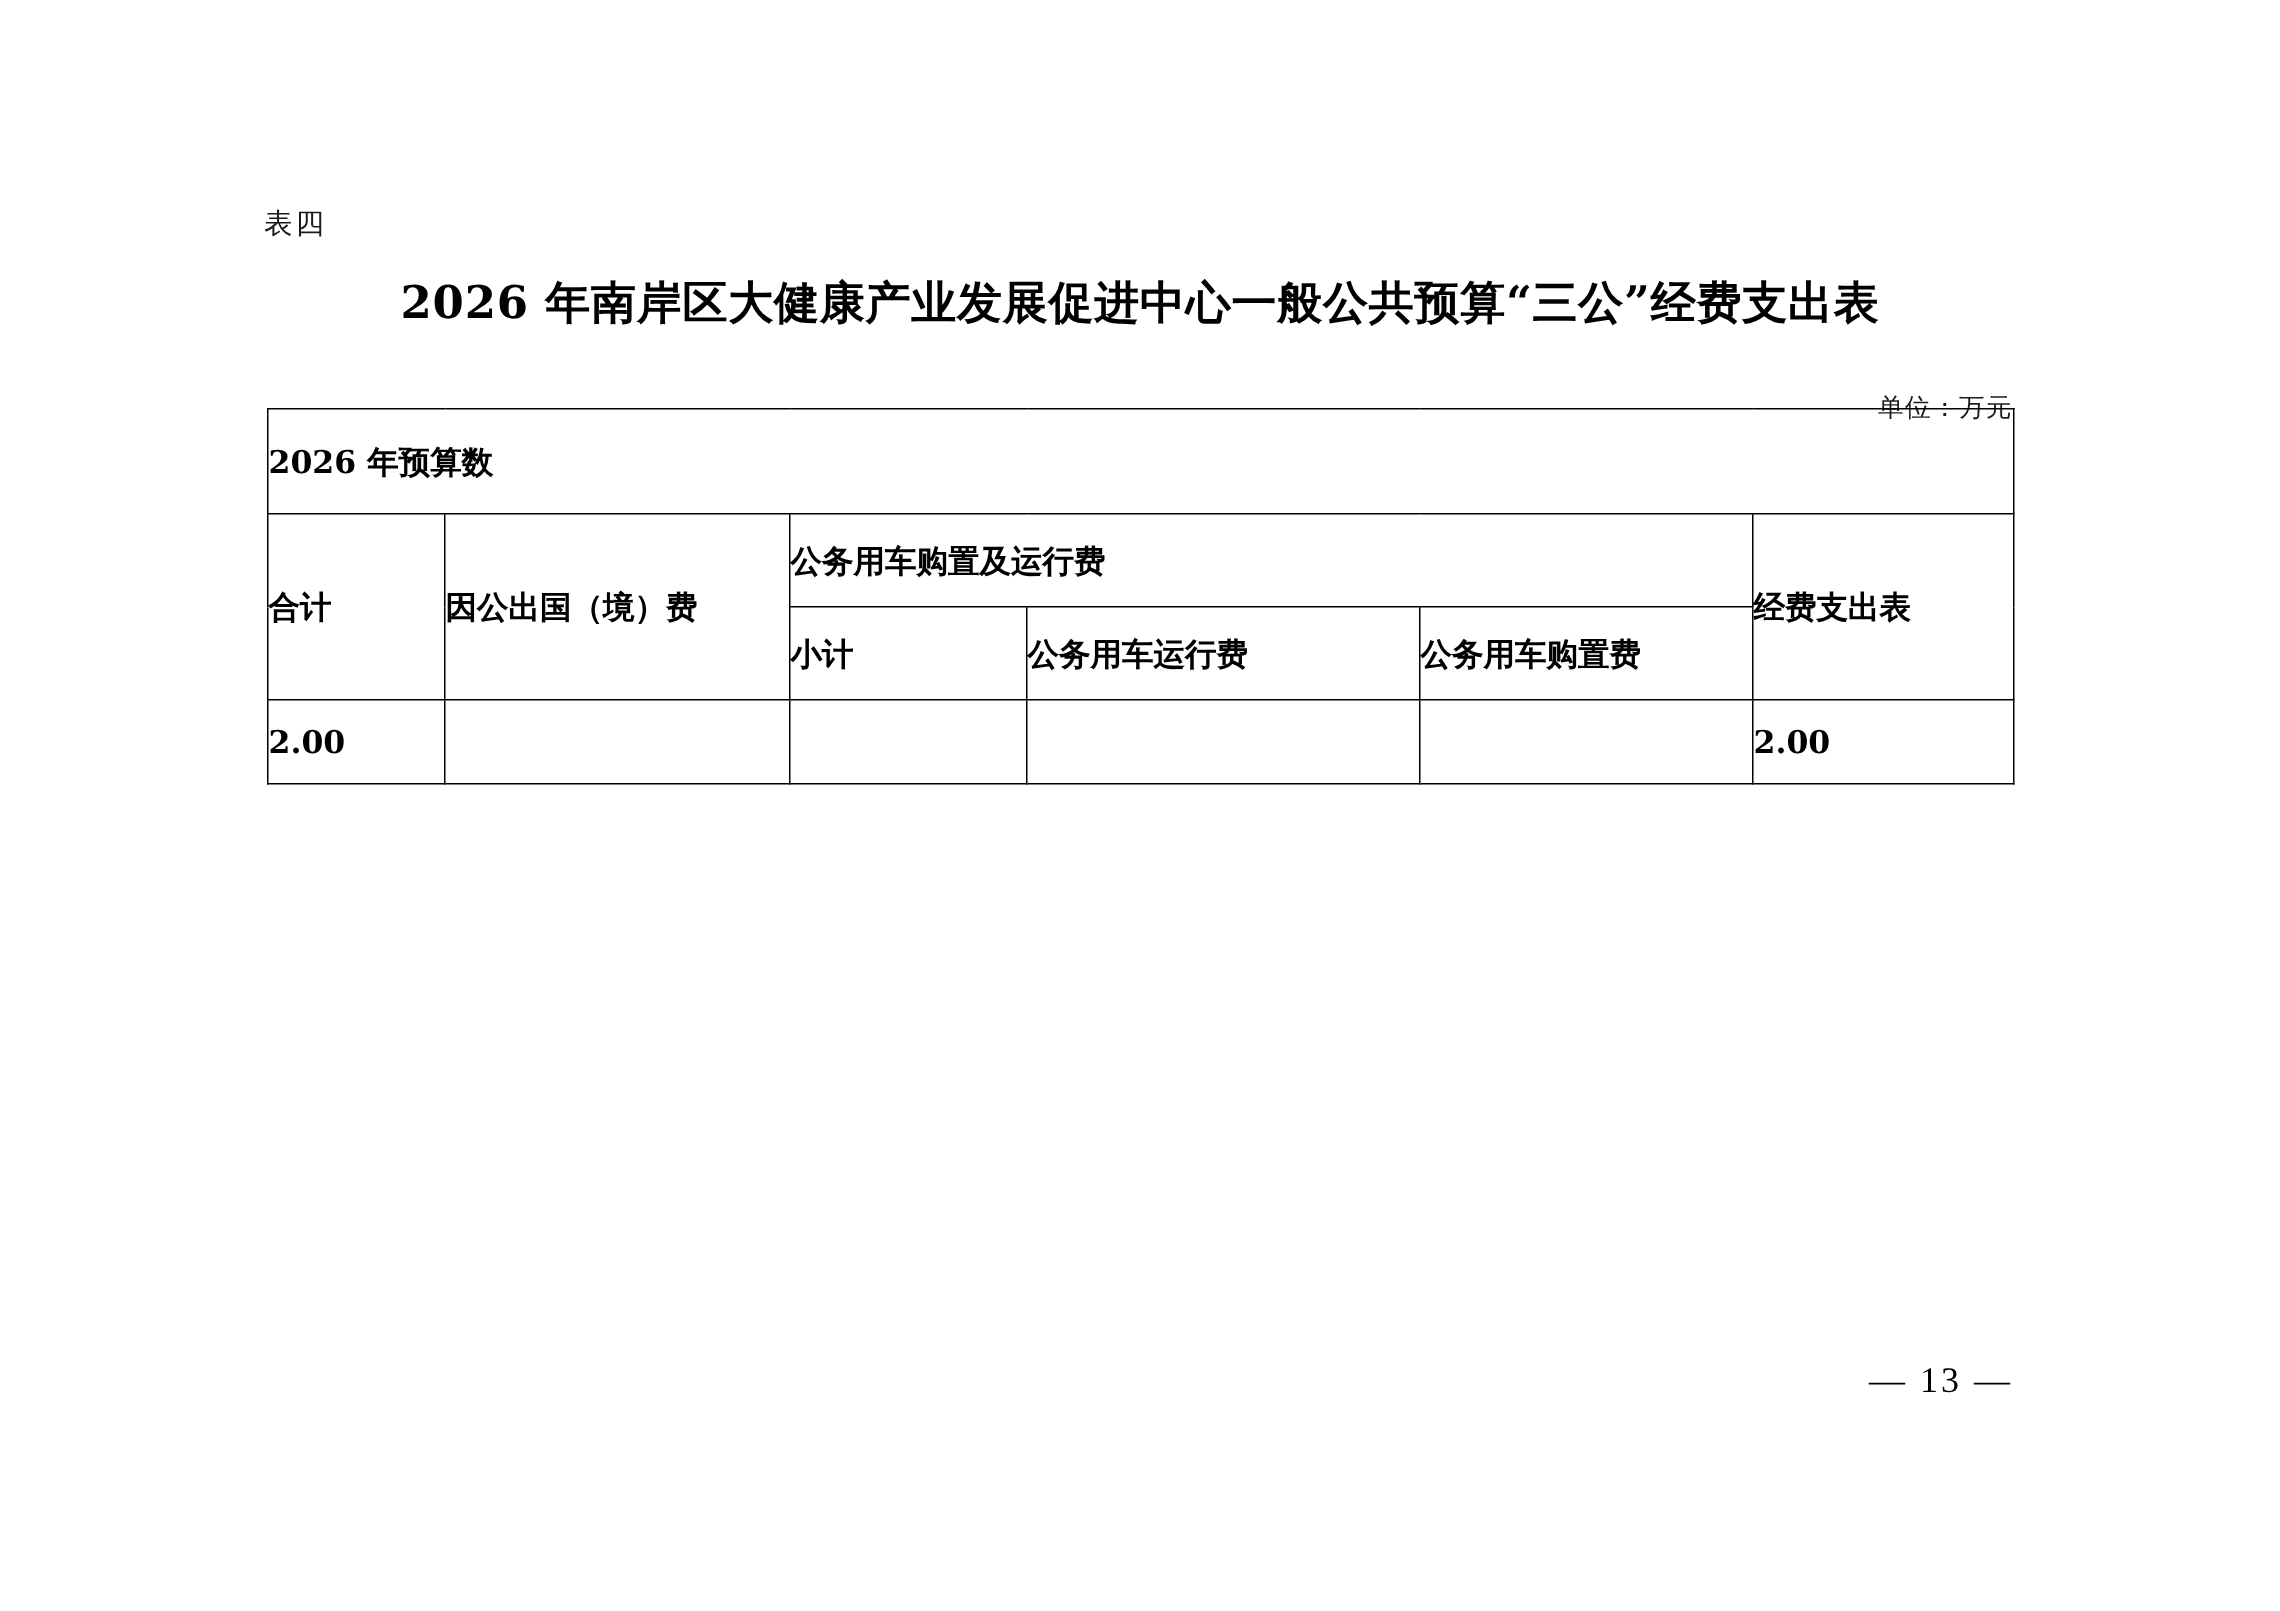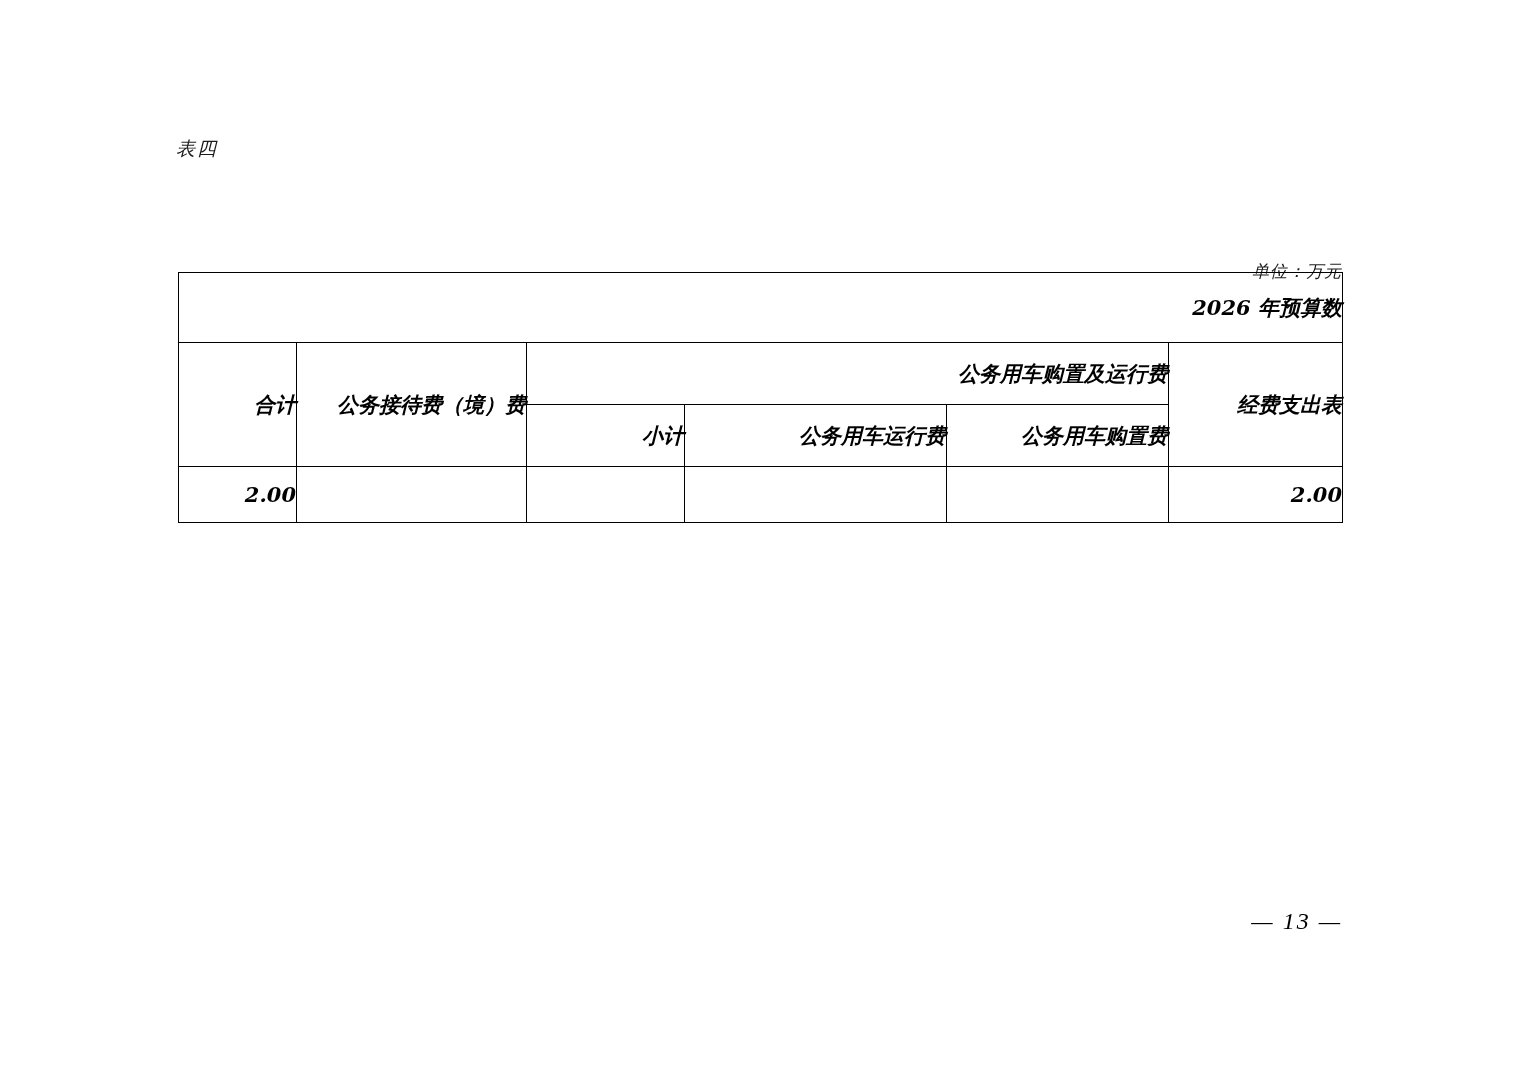--- a/index.html
+++ b/index.html
@@ -12,21 +12,20 @@
     height: 1074px;
     position: relative;
     font-family: "Liberation Serif", "DejaVu Serif", serif;
     color: #000000;
     overflow: hidden;
   }
   .page {
     position: absolute;
     inset: 0;
     padding: 16px;
-    font-style: italic;
   }
   .table-label {
     position: absolute;
     left: 176px;
     top: 136px;
     font-family: "DejaVu Sans", "Liberation Sans", sans-serif;
     font-size: 19px;
     letter-spacing: 2px;
     color: #1a1a1a;
   }
@@ -55,21 +54,21 @@
   table.budget {
     position: absolute;
     left: 178px;
     top: 272px;
     width: 1164px;
     border-collapse: collapse;
     table-layout: fixed;
   }
   table.budget td {
     border: 1px solid #000000;
-    text-align: right;
+    text-align: left;
     vertical-align: middle;
     font-family: "DejaVu Serif", "Liberation Serif", serif;
     font-size: 21px;
     font-weight: bold;
     color: #000;
     padding: 0;
   }
   .r-head   { height: 70px; }
   .r-band1  { height: 62px; }
   .r-band2  { height: 62px; }
@@ -92,39 +91,40 @@
     color: #000;
   }
 </style>
 </head>
 <body>
 
 <div class="page">
 
   <div class="table-label">表四</div>
 
+  <div class="doc-title">2026 年南岸区大健康产业发展促进中心一般公共预算“三公”经费支出表</div>
 
   <div class="unit-note">单位：万元</div>
 
   <table class="budget">
     <colgroup>
       <col style="width:118px">
       <col style="width:230px">
       <col style="width:158px">
       <col style="width:262px">
       <col style="width:222px">
       <col style="width:174px">
     </colgroup>
     <tbody>
       <tr class="r-head">
         <td class="topband" colspan="6">2026 年预算数</td>
       </tr>
       <tr class="r-band1">
         <td rowspan="2">合计</td>
-        <td rowspan="2">公务接待费（境）费</td>
+        <td rowspan="2">因公出国（境）费</td>
         <td colspan="3">公务用车购置及运行费</td>
         <td rowspan="2">经费支出表</td>
       </tr>
       <tr class="r-band2">
         <td>小计</td>
         <td>公务用车运行费</td>
         <td>公务用车购置费</td>
       </tr>
       <tr class="r-data">
         <td class="value">2.00</td>

